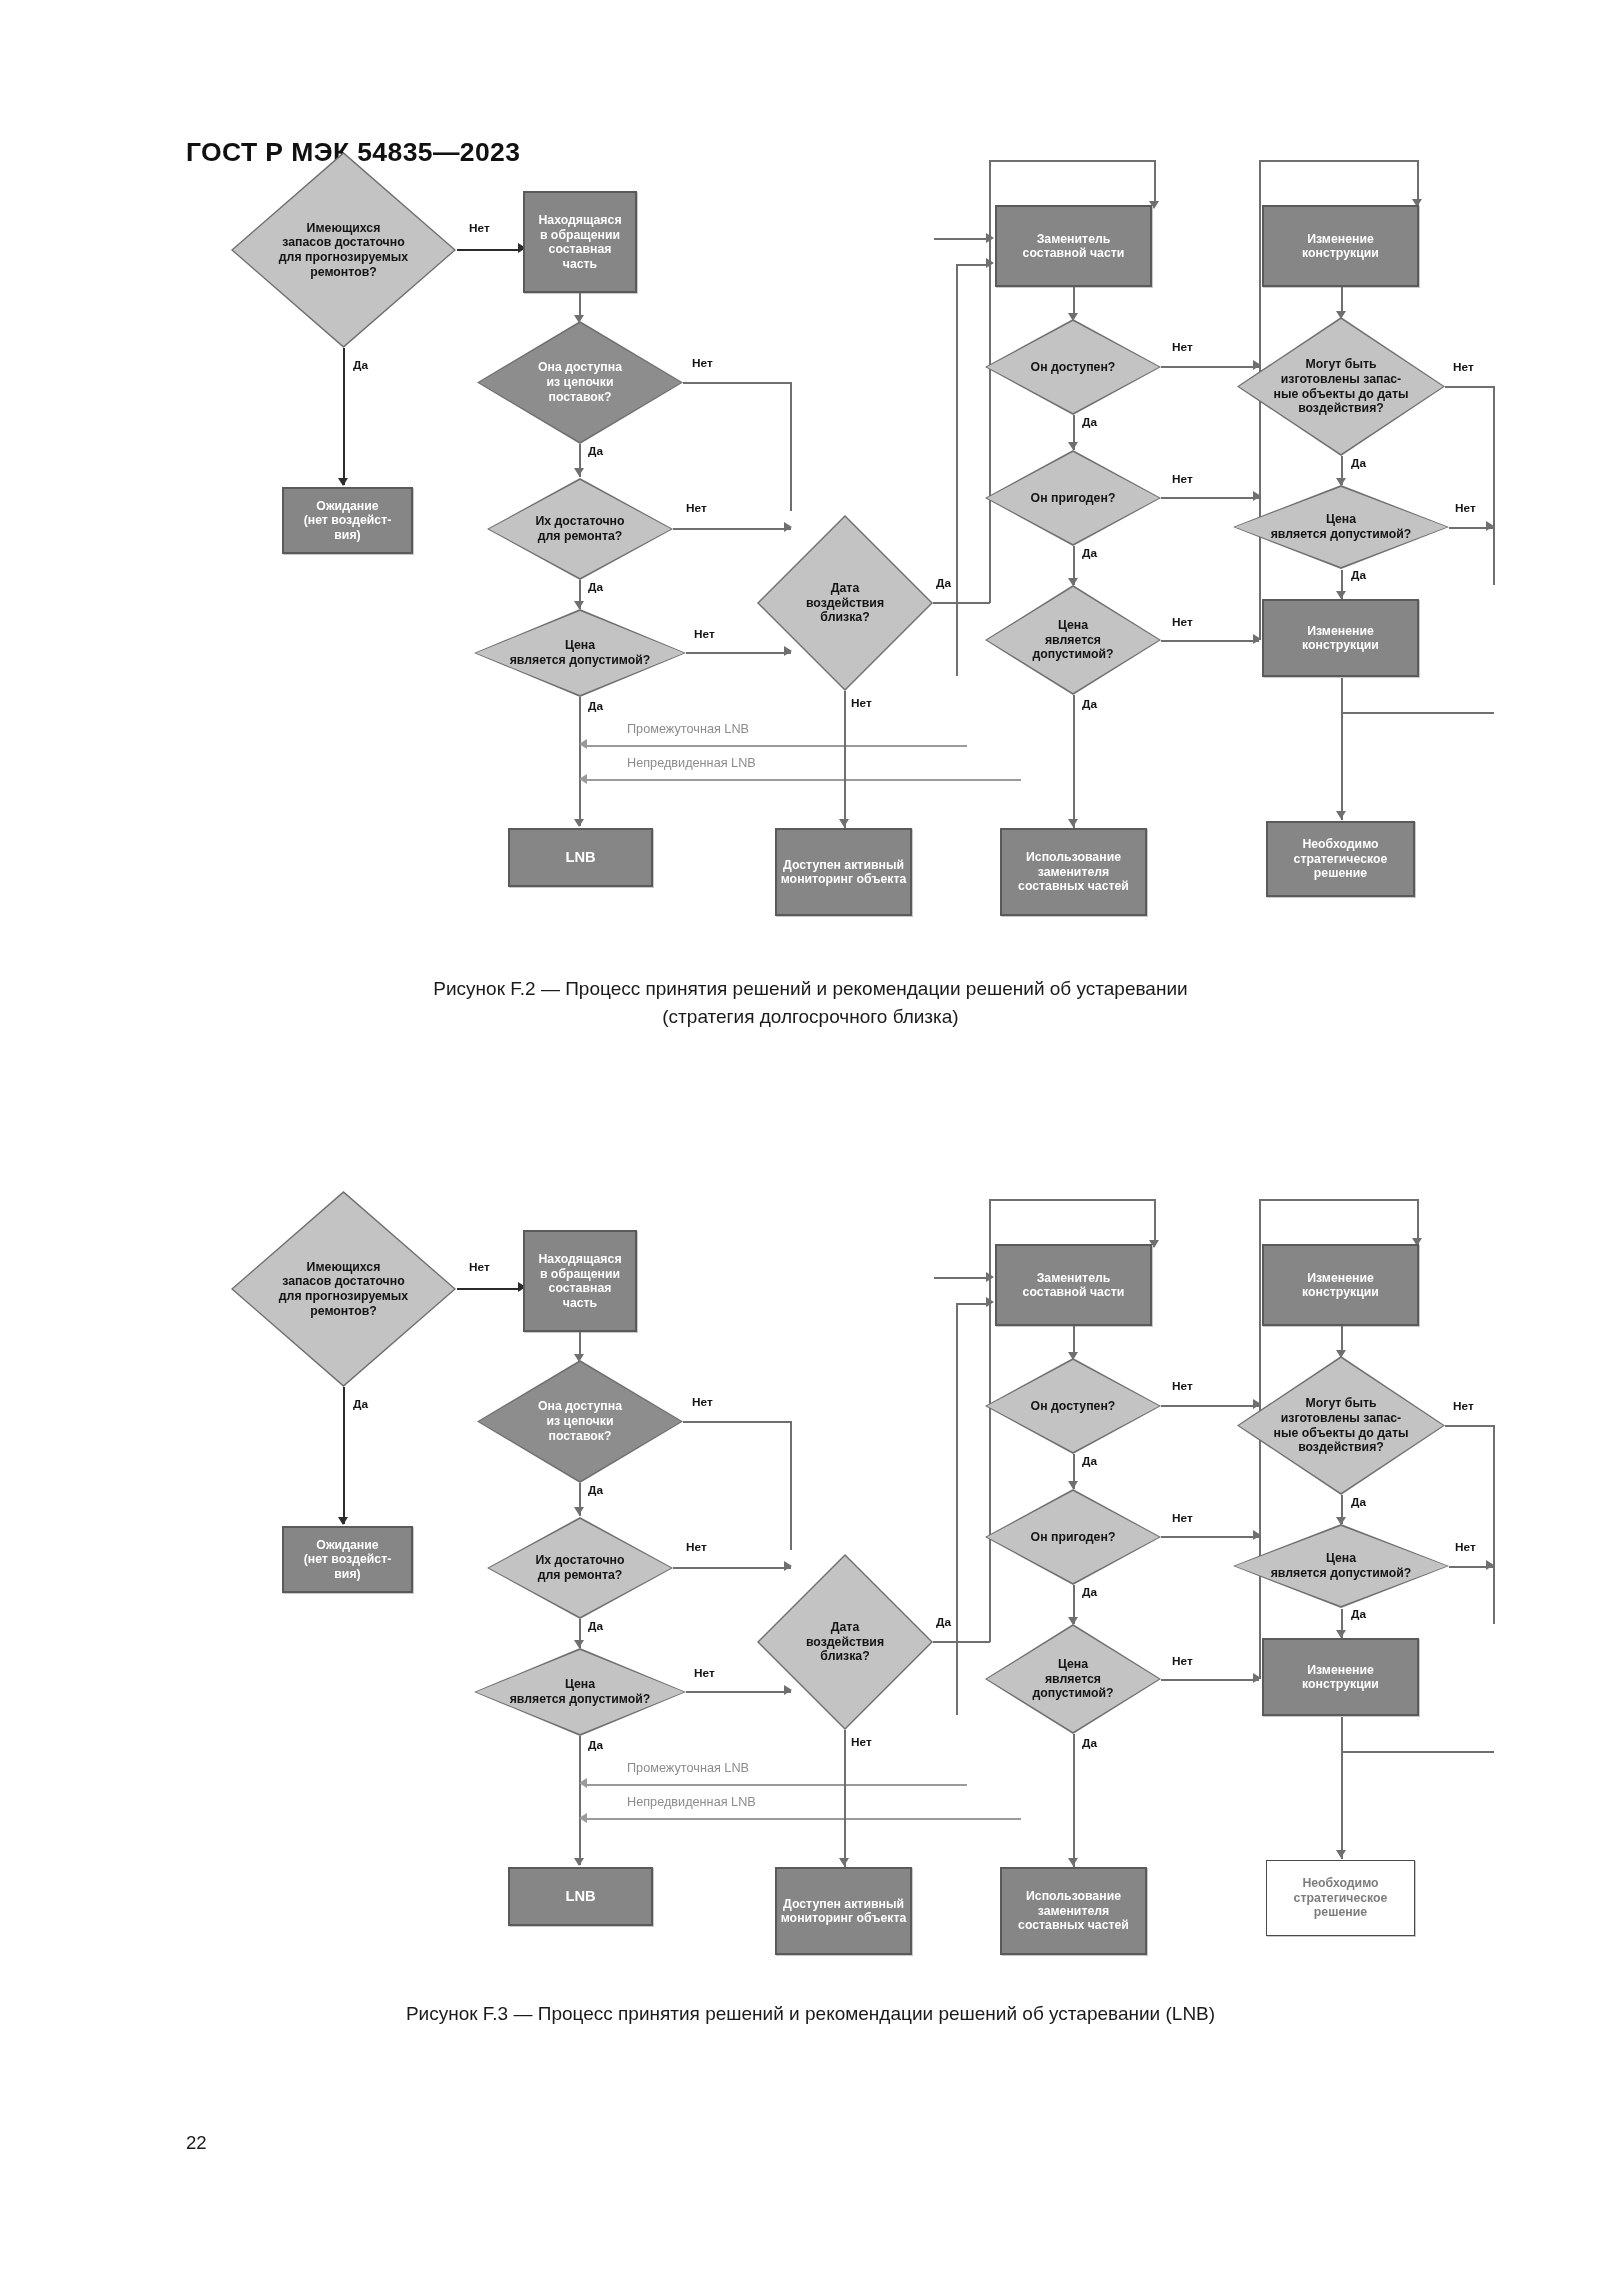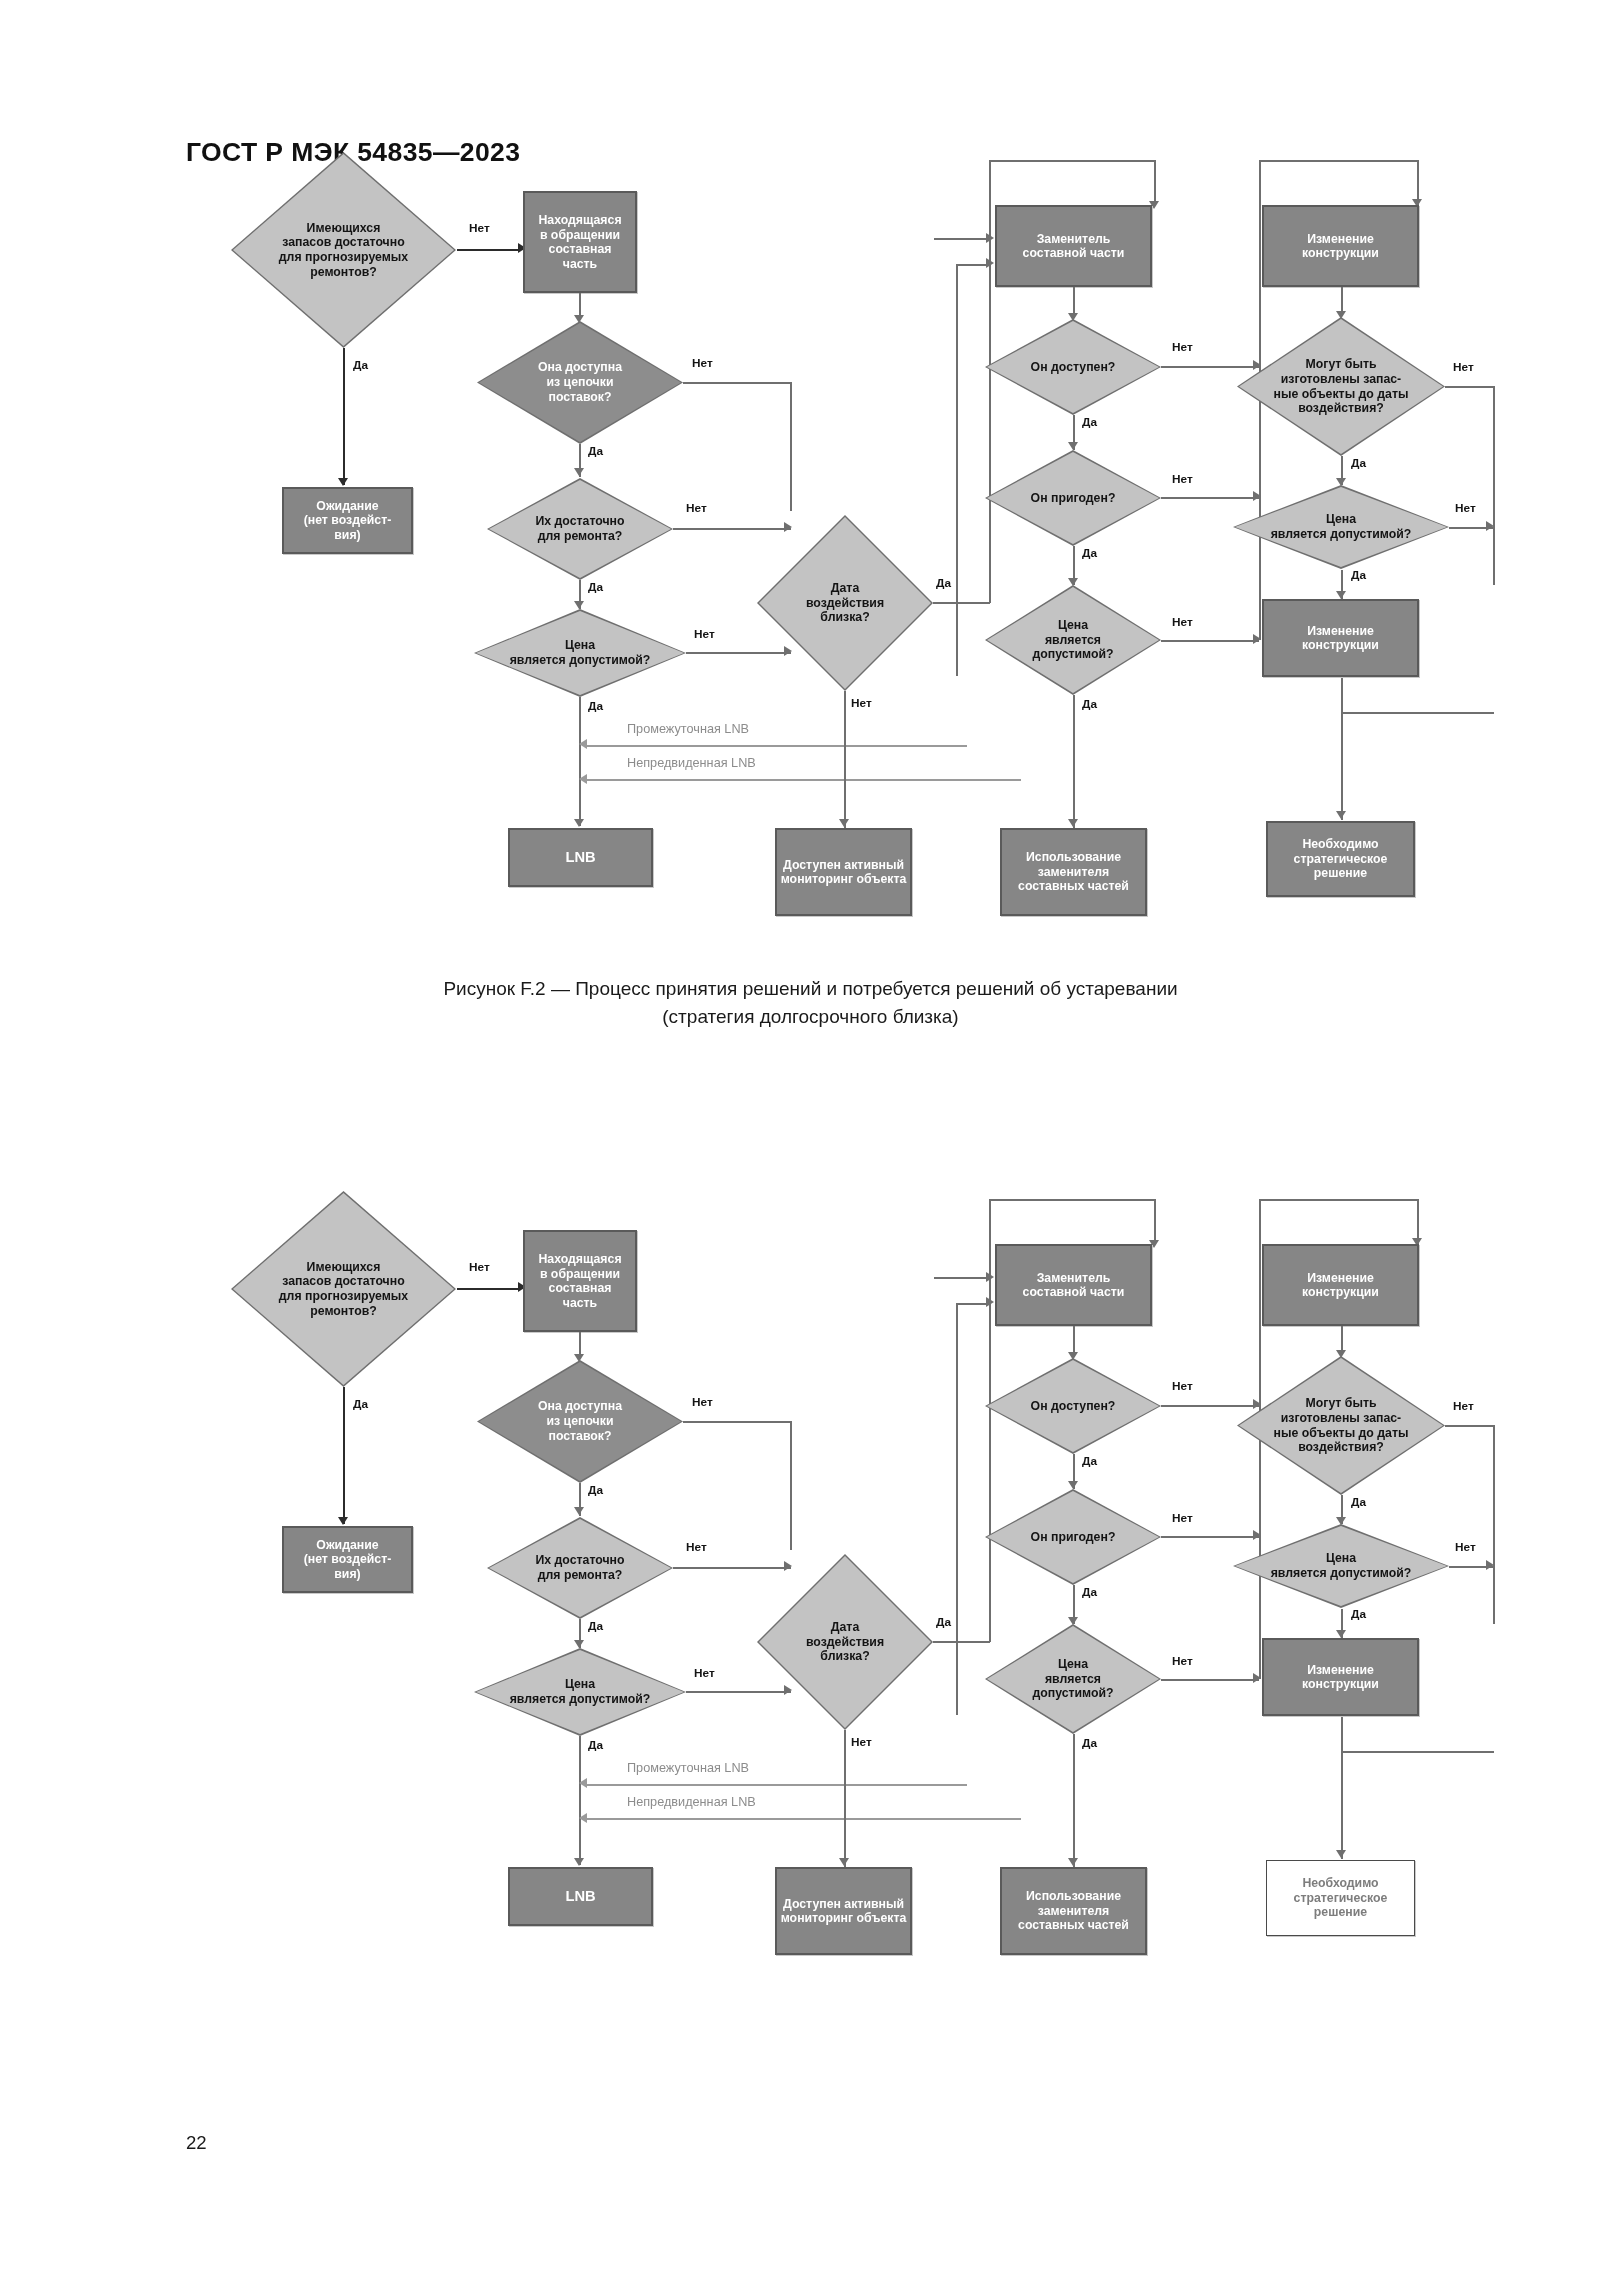--- a/index.html
+++ b/index.html
@@ -348,21 +348,21 @@
     <div class="node rect" style="left:1266px;top:610px;width:149px;height:76px;">
       <div>
         <div>Необходимо</div>
         <div>стратегическое</div>
         <div>решение</div>
       </div>
     </div>
   </div>
 
   <div class="cap" style="top:975px;">
-    <div>Рисунок F.2 — Процесс принятия решений и потребуется решений об устаревании</div>
+    <div>Рисунок F.2 — Процесс принятия решений и рекомендации решений об устаревании</div>
     <div>(стратегия долгосрочного близка)</div>
   </div>
 
 
 
   <div class="figure fig2">
 
     <div class="diam" style="left:231px;top:-59px;width:225px;height:196px;">
       <div class="bd"></div>
         <div class="in"></div>
@@ -633,16 +633,19 @@
 
     <div class="node rect light" style="left:1266px;top:610px;width:149px;height:76px;">
       <div>
         <div>Необходимо</div>
         <div>стратегическое</div>
         <div>решение</div>
       </div>
     </div>
   </div>
 
+  <div class="cap" style="top:2000px;">
+    <div>Рисунок F.3 — Процесс принятия решений и рекомендации решений об устаревании (LNB)</div>
+  </div>
 
   <div class="pnum">22</div>
 </div>
 
 
 </body></html>

